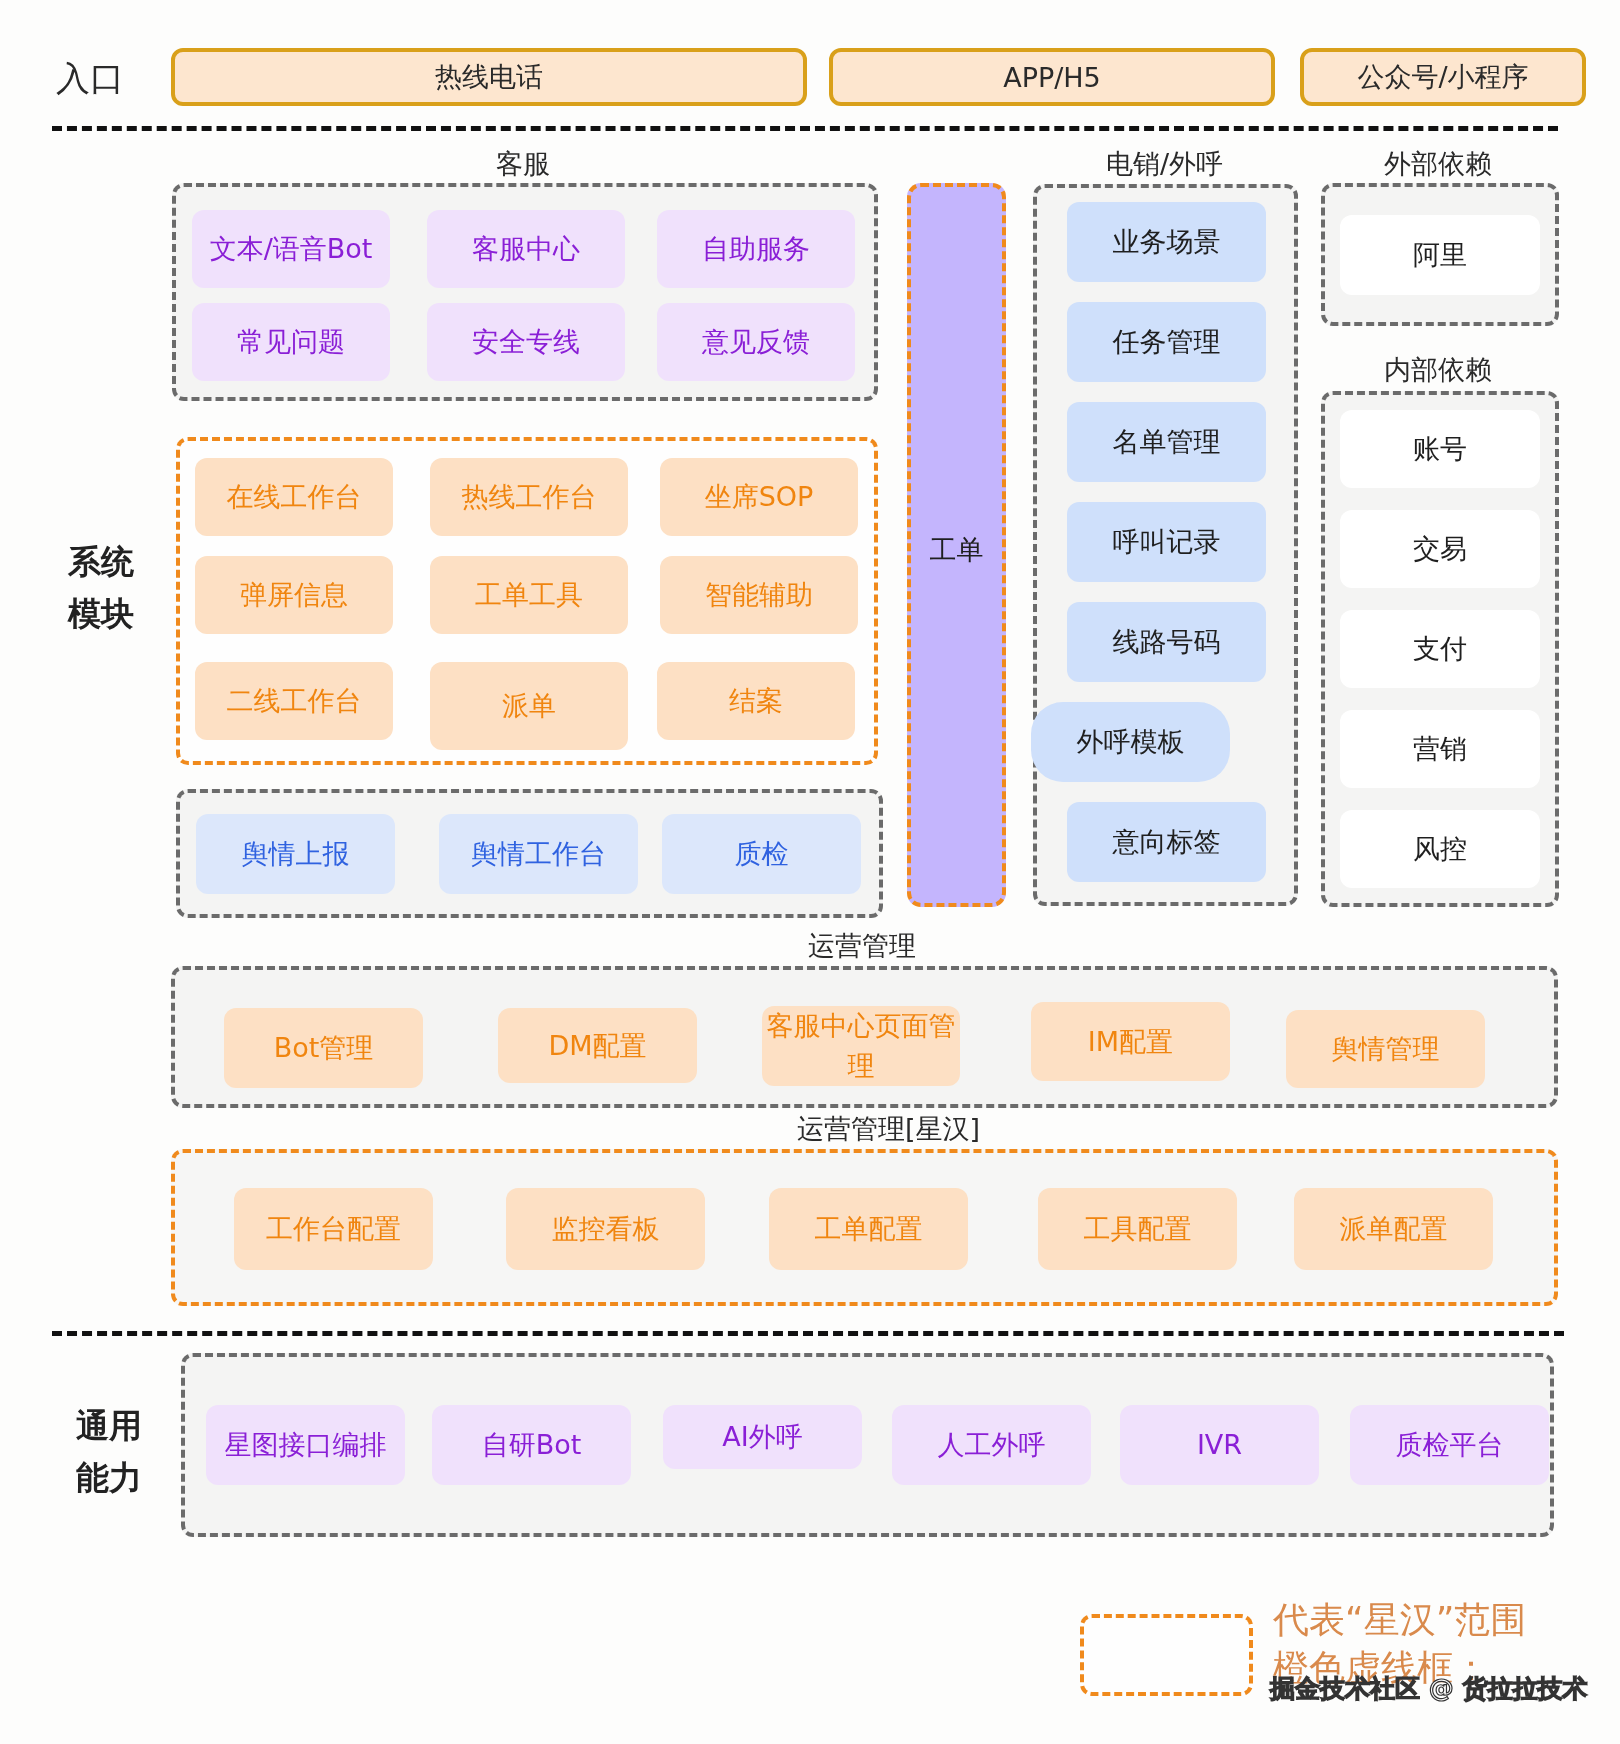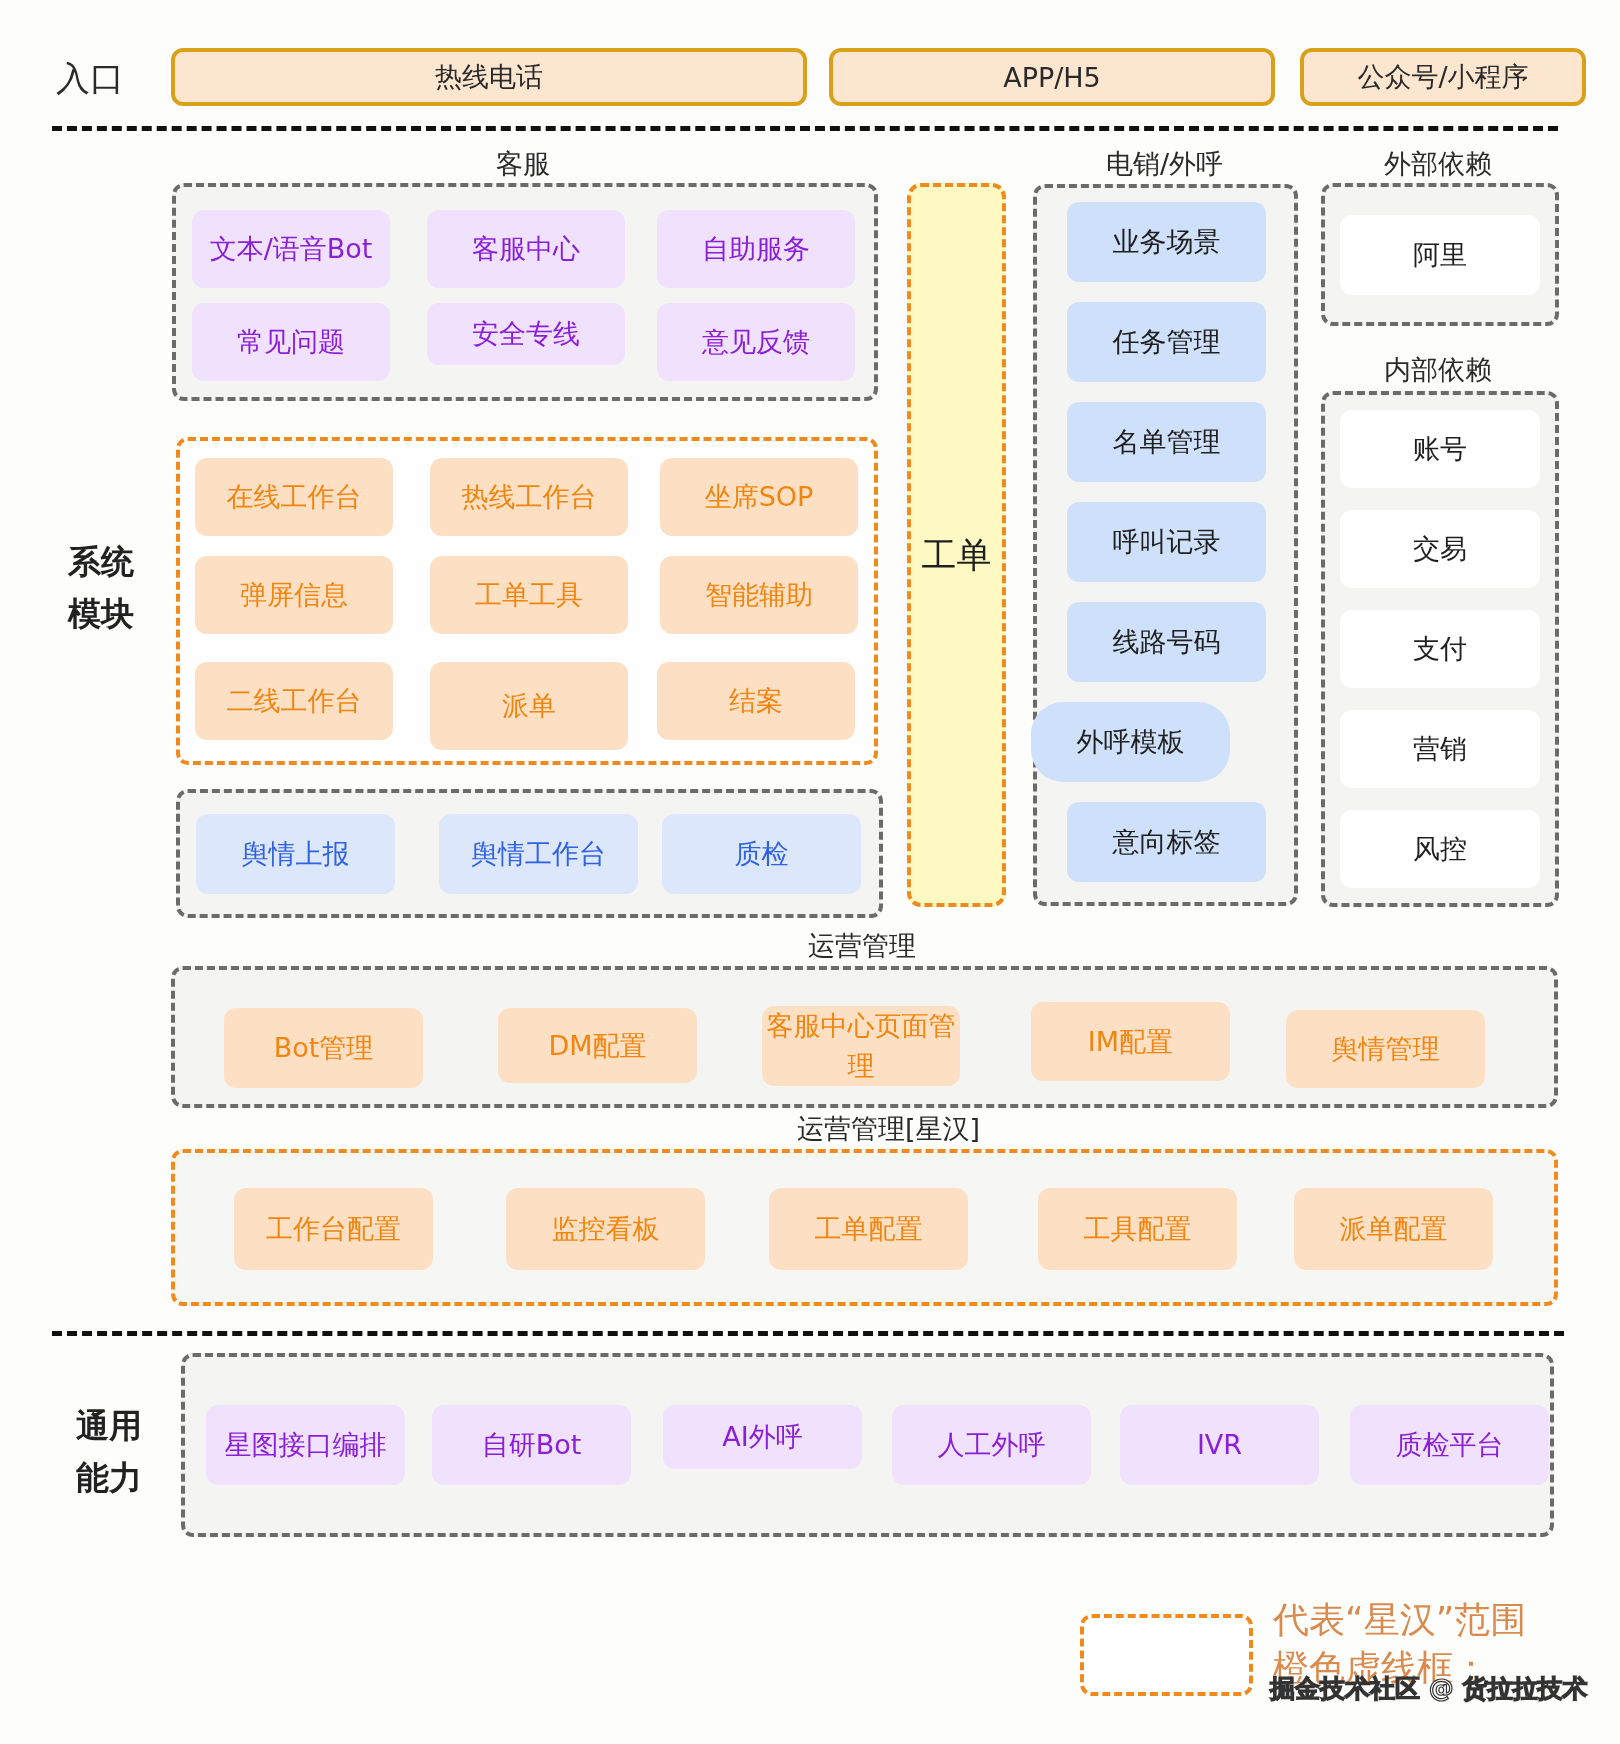--- a/index.html
+++ b/index.html
@@ -12,21 +12,21 @@
   .group-orange{border:4px dashed #f08a1c;background:#f6f6f5;border-radius:12px;}
   .group-orange.white{background:#fefefe;}
   .title{font-size:27px;color:#2a2a2a;white-space:nowrap;}
   .side{font-size:33px;font-weight:bold;color:#222;line-height:52px;text-align:center;}
   .card{border-radius:12px;font-size:27px;line-height:40px;}
   .purple{background:#f0e1fc;color:#8a1fd6;}
   .orange{background:#fde0c4;color:#f0850f;}
   .blue{background:#dce7fb;color:#2f62e0;}
   .tel{background:#cfe0fb;color:#1f1f1f;}
   .white-card{background:#ffffff;color:#1f1f1f;}
-  .ticket{border:4px dashed #f08a1c;background:#fef9c3;border-radius:14px;font-size:35px;color:#1f1f1f;}
+  .ticket{border:4px dashed #f08a1c;background:#c4b5fd;border-radius:14px;font-size:27px;color:#1f1f1f;}
   .legend-text{font-size:36px;color:#d98a4c;line-height:48px;white-space:nowrap;}
   .footer{font-size:25px;color:#fff;-webkit-text-stroke:1.2px #333;font-weight:bold;white-space:nowrap;}
 </style>
 </head>
 <body>
 
 <div class="abs title" style="left:56px;top:56px;font-size:34px;">入口</div>
 <div class="abs entry center" style="left:171px;top:48px;width:636px;height:58px;">热线电话</div>
 <div class="abs entry center" style="left:829px;top:48px;width:446px;height:58px;">APP/H5</div>
 <div class="abs entry center" style="left:1300px;top:48px;width:286px;height:58px;">公众号/小程序</div>
@@ -36,21 +36,21 @@
   <div>系统</div>
   <div>模块</div>
 </div>
 
 <div class="abs title" style="left:496px;top:146px;">客服</div>
 <div class="abs group-gray" style="left:172px;top:183px;width:706px;height:218px;"></div>
 <div class="abs card purple center" style="left:192px;top:210px;width:198px;height:78px;">文本/语音Bot</div>
 <div class="abs card purple center" style="left:427px;top:210px;width:198px;height:78px;">客服中心</div>
 <div class="abs card purple center" style="left:657px;top:210px;width:198px;height:78px;">自助服务</div>
 <div class="abs card purple center" style="left:192px;top:303px;width:198px;height:78px;">常见问题</div>
-<div class="abs card purple center" style="left:427px;top:303px;width:198px;height:62px;">安全专线</div>
+<div class="abs card purple center" style="left:427px;top:303px;width:198px;height:78px;">安全专线</div>
 <div class="abs card purple center" style="left:657px;top:303px;width:198px;height:78px;">意见反馈</div>
 
 <div class="abs group-orange white" style="left:176px;top:437px;width:702px;height:328px;"></div>
 <div class="abs card orange center" style="left:195px;top:458px;width:198px;height:78px;">在线工作台</div>
 <div class="abs card orange center" style="left:430px;top:458px;width:198px;height:78px;">热线工作台</div>
 <div class="abs card orange center" style="left:660px;top:458px;width:198px;height:78px;">坐席SOP</div>
 <div class="abs card orange center" style="left:195px;top:556px;width:198px;height:78px;">弹屏信息</div>
 <div class="abs card orange center" style="left:430px;top:556px;width:198px;height:78px;">工单工具</div>
 <div class="abs card orange center" style="left:660px;top:556px;width:198px;height:78px;">智能辅助</div>
 <div class="abs card orange center" style="left:195px;top:662px;width:198px;height:78px;">二线工作台</div>

